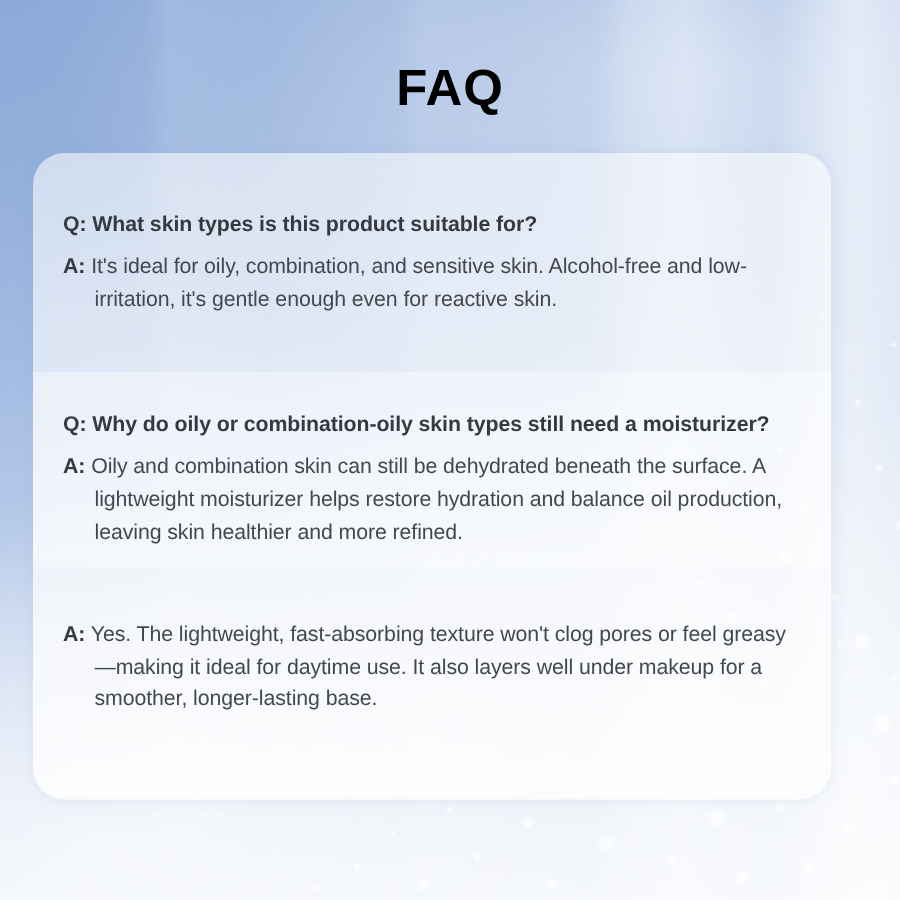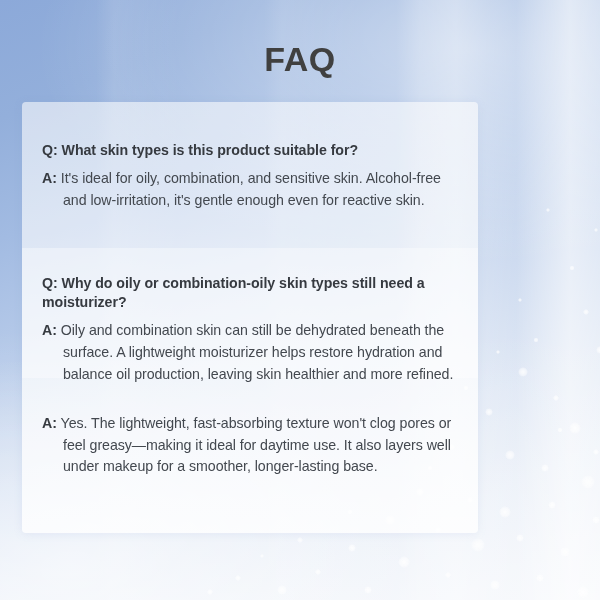--- a/index.html
+++ b/index.html
@@ -78,35 +78,35 @@
   
   .bg-bokeh { opacity: .9; }
 
   
   .title {
     position: absolute;
     top: 41px;
     left: 0;
     width: 600px;
     text-align: center;
-    color: #404040;
+    color: #000000;
     font-size: 34px;
     font-weight: bold;
     letter-spacing: 0.6px;
     line-height: 1.1;
   }
 
   
   .card {
     position: absolute;
     left: 22px;
     top: 102px;
-    width: 456px;
+    width: 532px;
     height: 431px;
-    border-radius: 4px;
+    border-radius: 21px;
     overflow: hidden;
     background: linear-gradient(180deg,
         rgba(255,255,255,0.52) 0%,
         rgba(255,255,255,0.58) 30%,
         rgba(255,255,255,0.70) 62%,
         rgba(255,255,255,0.78) 100%);
     box-shadow: 0 1px 10px rgba(120,150,195,0.12);
   }
 
   

